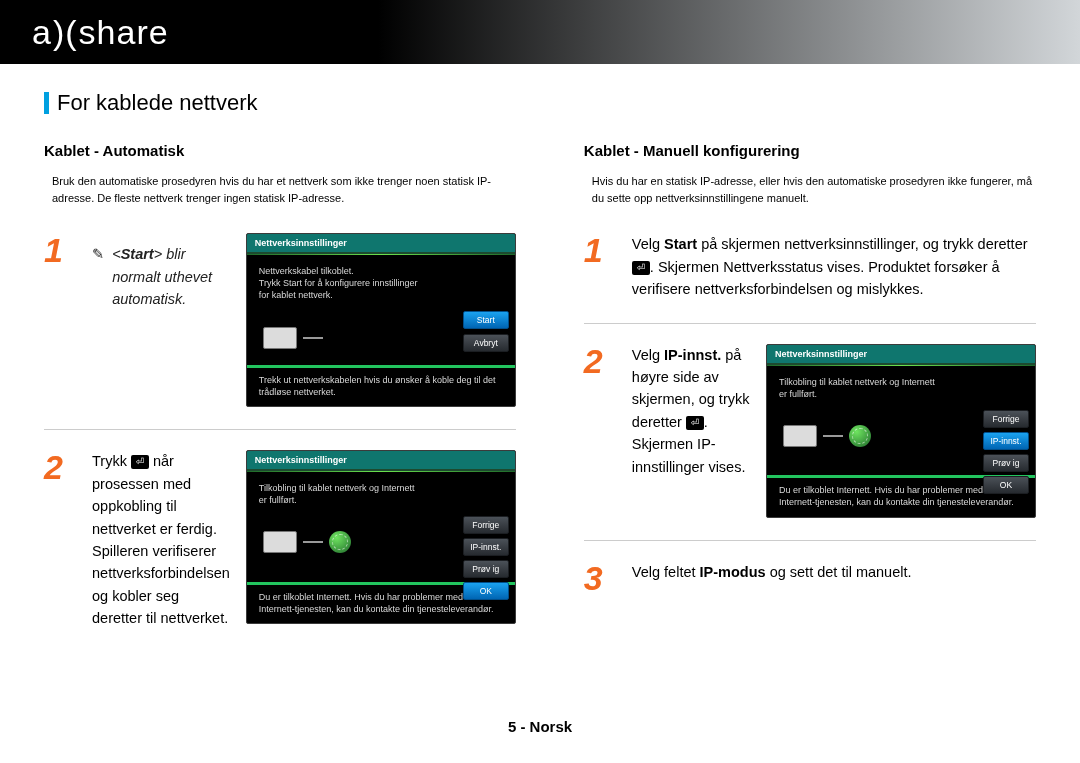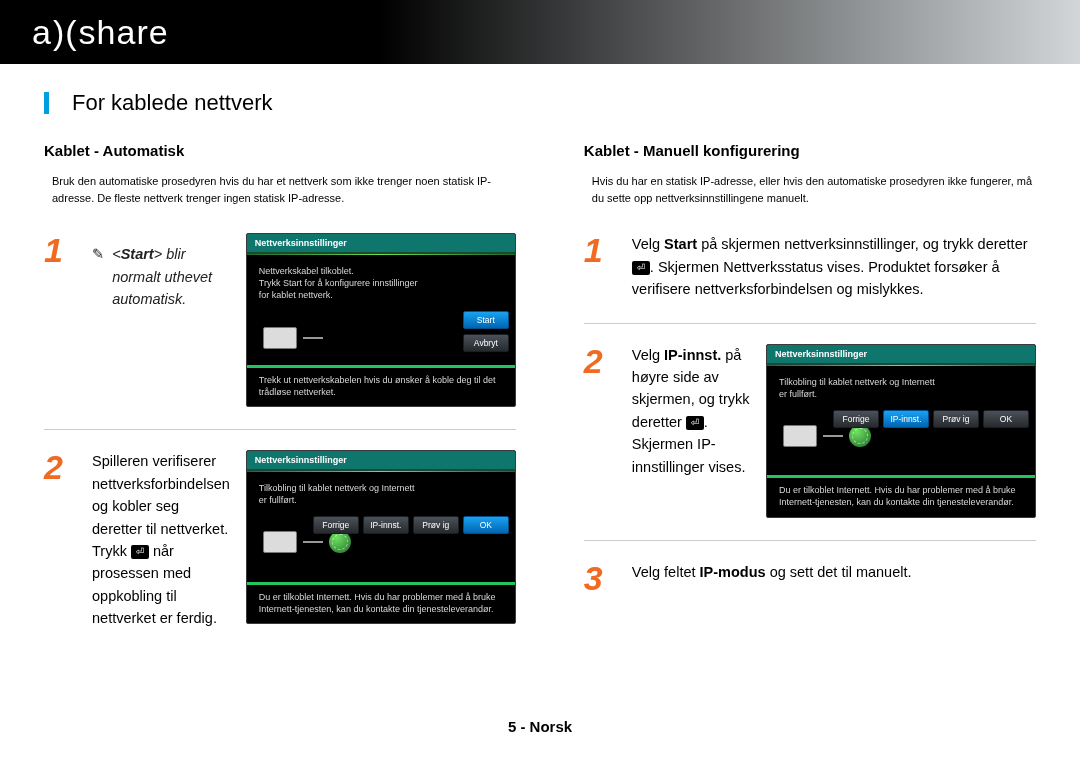--- a/index.html
+++ b/index.html
@@ -30,21 +30,21 @@
     display:flex;align-items:center;
     padding-left:32px;
   }
   .logo{color:#fff;font-size:34px;letter-spacing:1px;font-weight:400}
   .logo .glyph{display:inline-block;margin:0 1px;font-weight:300}
   .main{
     padding:18px 44px 0 44px;
   }
   .section-title{
     font-size:22px;font-weight:400;
-    display:flex;align-items:center;gap:23px;
+    display:flex;align-items:center;gap:8px;
     margin:8px 0 26px 0;
   }
   .section-title .bar{width:5px;height:22px;background:var(--accent);display:inline-block}
   .columns{display:flex;gap:68px}
   .col{flex:1 1 0}
   .sub-title{font-weight:700;font-size:15px;margin:0 0 14px 0}
   .intro{font-size:11px;line-height:1.55;margin:0 0 22px 8px}
   hr.divider{border:none;border-top:1px solid var(--thin);margin:16px 0}
   .step{display:flex;gap:16px;padding:4px 0 6px 0}
   .numcell{width:32px;flex:0 0 32px}
@@ -70,21 +70,21 @@
   .cable{width:20px;height:2px;background:#999}
   .globe{width:22px;height:22px;border-radius:50%;background:radial-gradient(circle at 35% 30%,#6fe560,#1e682a);position:relative}
   .globe::after{content:"";position:absolute;inset:3px;border:1px dashed rgba(255,255,255,.55);border-radius:50%}
   .screenshot .lowmsg{padding:6px 12px 8px 12px;line-height:1.35;border-top:3px solid #22c55e}
   .btns{position:absolute;right:6px;top:56px;display:flex;flex-direction:column;gap:5px}
   .btn{min-width:44px;height:16px;font-size:8.5px;text-align:center;line-height:16px;border-radius:2px;background:linear-gradient(#4b5158,#262a2f);color:#fff;border:1px solid #1b1e22}
   .btn.blue{background:linear-gradient(#1aa2f0,#0065b3);border-color:#004e8a}
   .btn.ok{min-width:44px}
   
   .screenshot.tall{height:172px}
-  .screenshot .btns4{position:absolute;right:6px;top:44px;display:flex;flex-direction:row;gap:4px}
+  .screenshot .btns4{position:absolute;right:6px;top:44px;display:flex;flex-direction:column;gap:4px}
   
   .footer{position:absolute;left:0;right:0;bottom:28px;text-align:center;font-size:15px;font-weight:700}
   b{font-weight:700}
 </style>
 </head>
 <body>
 
 <div class="topbar">
   <span class="logo">
     <span>a</span><span class="glyph">)(</span><span>share</span>
@@ -130,24 +130,24 @@
           </div>
           <div class="lowmsg">Trekk ut nettverkskabelen hvis du ønsker å koble deg til det trådløse nettverket.</div>
         </div>
       </div>
 
       <hr class="divider">
 
       <div class="step">
         <div class="numcell"><span class="bignum">2</span></div>
         <div class="stepbody">
-          <div>Spilleren verifiserer nettverksforbindelsen og kobler seg deretter til nettverket.</div>
           <div>
             <span>Trykk </span><span class="enter-icon"></span><span> når prosessen med oppkobling til nettverket er ferdig.</span>
           </div>
+          <div>Spilleren verifiserer nettverksforbindelsen og kobler seg deretter til nettverket.</div>
         </div>
         <div class="screenshot tall">
           <div class="titlebar">Nettverksinnstillinger</div>
           <div class="greenline"></div>
           <div class="body">
             <div class="msg">Tilkobling til kablet nettverk og Internett er fullført.</div>
             <div class="illus">
               <div class="box-device"></div>
               <div class="cable"></div>
               <div class="globe"></div>

